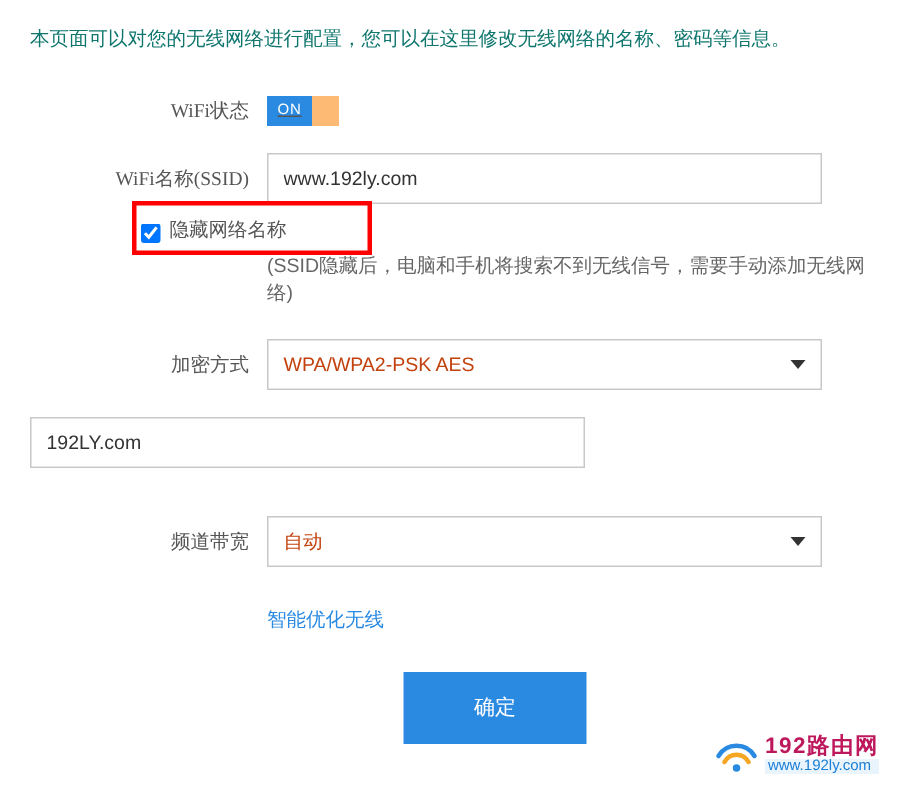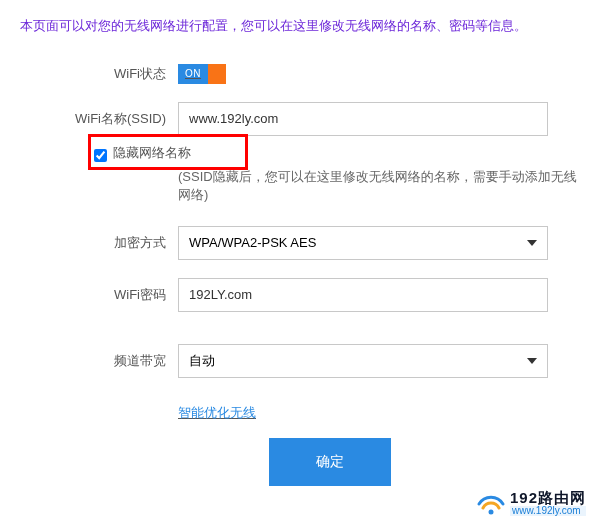--- a/index.html
+++ b/index.html
@@ -5,45 +5,46 @@
     * { box-sizing: border-box; margin: 0; padding: 0; }
     body {
       font-family: "Microsoft YaHei", "微软雅黑", Arial, sans-serif;
       font-size: 13px;
       color: #555;
       background: #fff;
       width: 600px;
     }
     .container { padding: 16px 20px 20px 20px; }
     .description {
-      color: #6d28d9;
+      color: #0f766e;
       font-size: 13px;
       margin-bottom: 28px;
       line-height: 1.5;
     }
     .form-row {
       display: flex;
       align-items: center;
       margin-bottom: 18px;
     }
     .form-row.tight { margin-bottom: 8px; }
     .form-label {
       width: 158px;
       text-align: right;
       padding-right: 12px;
       color: #555;
       font-size: 13px;
+      font-family: Liberation Serif, serif;
     }
     .form-control-area {
       flex: 0 0 auto;
     }
     .switch {
       width: 48px;
       height: 20px;
-      background: #f97316;
+      background: #fdba74;
       display: inline-block;
       position: relative;
       vertical-align: middle;
       cursor: pointer;
       text-decoration: underline;
     }
     .switch-on {
       width: 30px;
       height: 20px;
       background: #2a8ae2;
@@ -65,21 +66,21 @@
       outline: none;
     }
     .select-wrap {
       width: 370px;
       height: 34px;
       border: 1px solid #c8c8c8;
       display: flex;
       align-items: center;
       justify-content: space-between;
       padding: 0 10px;
-      color: #000000;
+      color: #c2410c;
       font-size: 13px;
       cursor: pointer;
       background: #fff;
     }
     .caret-down {
       width: 0; height: 0;
       border-left: 5px solid transparent;
       border-right: 5px solid transparent;
       border-top: 6px solid #333;
     }
@@ -112,22 +113,21 @@
     .hint-text {
       margin-left: 158px;
       font-size: 13px;
       color: #666;
       margin-bottom: 22px;
     }
     .spacer { height: 14px; }
     .link-row {
       margin-left: 158px;
       margin-top: 2px;
-      margin-bottom: 16px;
-      text-decoration: underline;
+      margin-bottom: 26px;
     }
     .link {
       color: #2a8ae2;
       font-size: 13px;
       cursor: pointer;
     }
     .submit-row {
       display: flex;
       justify-content: center;
       padding-left: 60px;
@@ -152,21 +152,21 @@
     }
     .logo-icon svg { display: block; }
     .logo-text {
       display: flex;
       flex-direction: column;
       line-height: 1.05;
     }
     .logo-cn {
       font-size: 15px;
       font-weight: bold;
-      color: #0f172a;
+      color: #be185d;
       letter-spacing: 1px;
     }
     .logo-en {
       font-size: 10px;
       color: #1b7fd6;
       background: #eaf4fd;
       padding: 0 2px;
     }
     .page-wrap { position: relative; width: 600px; height: 526px; }
   </style>
@@ -193,34 +193,33 @@
       <input type="text" class="text-input" value="www.192ly.com" style="">
     </div>
   </div>
 
   <div class="checkbox-row">
     <div class="highlight-box"></div>
     <input type="checkbox" class="checkbox" checked="" style="">
     <span class="checkbox-label">隐藏网络名称</span>
   </div>
 
-  <div class="hint-text">(SSID隐藏后，您可以在这里修改无线网络的名称，需要手动添加无线网络)</div>
+  <div class="hint-text">(SSID隐藏后，电脑和手机将搜索不到无线信号，需要手动添加无线网络)</div>
 
   <div class="form-row">
     <div class="form-label">加密方式</div>
     <div class="form-control-area">
       <div class="select-wrap">
         <span>WPA/WPA2-PSK AES</span>
         <span class="caret-down"></span>
       </div>
     </div>
   </div>
 
   <div class="form-row">
-    <div class="form-label">WiFi密码</div>
     <div class="form-control-area">
       <input type="text" class="text-input" value="192LY.com" style="">
     </div>
   </div>
 
   <div class="spacer"></div>
 
   <div class="form-row">
     <div class="form-label">频道带宽</div>
     <div class="form-control-area">

